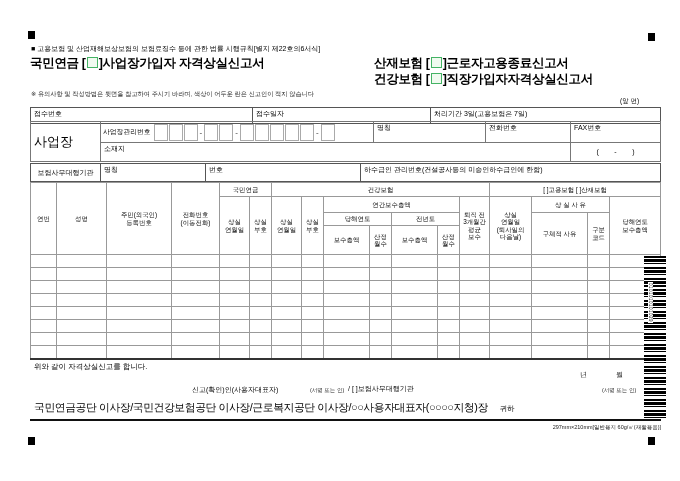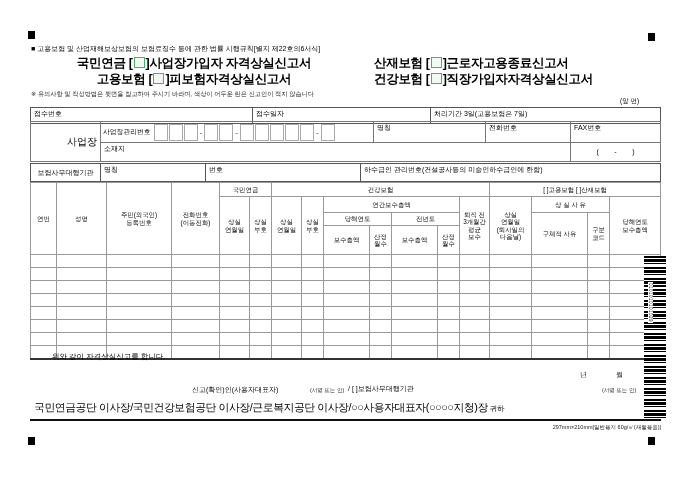--- a/index.html
+++ b/index.html
@@ -2,59 +2,59 @@
 <html><head>
 <meta charset="utf-8">
 <style>
   html,body{margin:0;padding:0;background:#e8e8e8;}
   .page{position:relative;width:680px;height:481px;background:#ffffff;overflow:hidden;
         font-family:"Liberation Sans","DejaVu Sans",sans-serif;color:#000;}
   .abs{position:absolute;}
   .mark{position:absolute;width:7px;height:8px;background:#000;}
   .regnote{left:31px;top:44px;font-size:7px;white-space:nowrap;}
   .titles{left:30px;top:55px;width:634px;display:flex;}
-  .tcol-l{width:328px;text-align:center;}
+  .tcol-l{width:328px;text-align:left;}
   .tcol-r{flex:1;text-align:left;padding-left:16px;}
   .title-line{font-size:12.5px;font-weight:bold;line-height:16px;white-space:nowrap;letter-spacing:-0.3px;}
   .title-line .pfx{margin-right:3px;}
   .cbx{display:inline-block;width:9px;height:9px;border:1.5px solid #44b364;background:#f0faf0;vertical-align:-1px;margin:0 1px;}
   .caution{left:31px;top:90px;font-size:6.2px;color:#222;white-space:nowrap;}
   .front{left:620px;top:97px;font-size:6.5px;}
   table{border-collapse:collapse;table-layout:fixed;}
   .band{left:30px;top:107px;width:630px;}
   .band td{border:1px solid #555;height:13px;font-size:7px;text-align:left;vertical-align:top;padding:1px 3px;overflow:hidden;}
   .wp{left:30px;top:121px;width:630px;}
   .wp td{border:1px solid #777;font-size:7px;text-align:left;vertical-align:top;padding:1px 3px;overflow:hidden;}
   .wp tr:nth-child(1){height:21px;}
   .wp tr:nth-child(2){height:19px;}
-  .wp td.ctr{text-align:right;vertical-align:middle;font-size:10px;}
+  .wp td.ctr{text-align:left;vertical-align:middle;font-size:13px;}
   .wp td.mgmtcell{vertical-align:middle;padding:0 2px;}
   .mgmt{display:flex;align-items:center;gap:1px;}
   .mgmt .mlabel{font-size:6.8px;margin-right:2px;white-space:nowrap;}
   .nbox{width:12px;height:15px;border:1px solid #aaa;background:#fff;display:inline-block;flex:0 0 auto;}
   .dash{font-size:8px;color:#333;padding:0 1px;flex:0 0 auto;}
   .faxfmt{white-space:pre;display:block;text-align:center;margin-top:4px;}
   .ag{left:30px;top:163px;width:630px;}
   .ag td{border:1px solid #555;height:15px;font-size:7px;text-align:left;vertical-align:top;padding:1px 3px;overflow:hidden;white-space:nowrap;}
   .ag td.ctr{text-align:center;vertical-align:middle;}
   .main{left:30px;top:182px;width:630px;border:1px solid #666;}
   .main th,.main td{border:1px solid #999;font-size:6.4px;font-weight:normal;text-align:center;vertical-align:middle;padding:0 1px;line-height:1.15;overflow:hidden;}
   .main thead tr:nth-child(1){height:14px;}
   .main thead tr:nth-child(2){height:16px;}
   .main thead tr:nth-child(3){height:13px;}
   .main thead tr:nth-child(4){height:29px;}
   .main tbody td{height:12px;background:#fff;}
   .main tbody{border-bottom:2px solid #333;}
   .pre{white-space:pre-line;}
-  .decl{left:34px;top:352px;font-size:7.5px;margin-left:18px;}
+  .decl{left:34px;top:362px;font-size:7.5px;}
   .ymd{font-size:7px;}
   .sigsm{font-size:5.5px;color:#222;}
   .sigmd{font-size:7px;}
   .recips{left:34px;top:401px;font-size:10.8px;white-space:nowrap;letter-spacing:-0.4px;}
-  .honor{font-size:7.5px;margin-left:2px;text-align:right;}
+  .honor{font-size:7.5px;margin-left:12px;text-align:right;}
   .botline{left:30px;top:419px;width:631px;height:0;border-top:2.5px solid #111;}
   .spec{left:430px;top:424px;width:231px;text-align:right;font-size:5.5px;color:#222;}
   .barcode{left:644px;top:256px;width:22px;height:163px;
      background:repeating-linear-gradient(180deg,#000 0 2px,#fff 2px 3.5px,#000 3.5px 6px,#fff 6px 7px,#000 7px 8.5px,#fff 8.5px 11px);}
   .bdigits{position:absolute;left:4px;top:26px;writing-mode:vertical-rl;font-size:4.5px;line-height:5px;
      background:#fff;padding:1px 0;letter-spacing:0.5px;color:#000;}
 </style>
 </head>
 <body>
 
@@ -64,23 +64,20 @@
   <div class="mark" style="left:648px;top:33px;"></div>
   <div class="mark" style="left:28px;top:437px;"></div>
   <div class="mark" style="left:648px;top:437px;"></div>
 
   <div class="abs regnote">■ 고용보험 및 산업재해보상보험의 보험료징수 등에 관한 법률 시행규칙[별지 제22호의6서식]</div>
 
   <div class="abs titles">
     <div class="tcol-l">
       <div class="title-line">
         <span class="pfx">국민연금</span><span>[</span><span class="cbx"></span><span>]</span><span>사업장가입자 자격상실신고서</span>
-      </div>
-      <div class="title-line">
-        <span class="pfx">고용보험</span><span>[</span><span class="cbx"></span><span>]</span><span>피보험자격상실신고서</span>
       </div>
     </div>
     <div class="tcol-r">
       <div class="title-line">
         <span class="pfx">산재보험</span><span>[</span><span class="cbx"></span><span>]</span><span>근로자고용종료신고서</span>
       </div>
       <div class="title-line">
         <span class="pfx">건강보험</span><span>[</span><span class="cbx"></span><span>]</span><span>직장가입자자격상실신고서</span>
       </div>
     </div>

